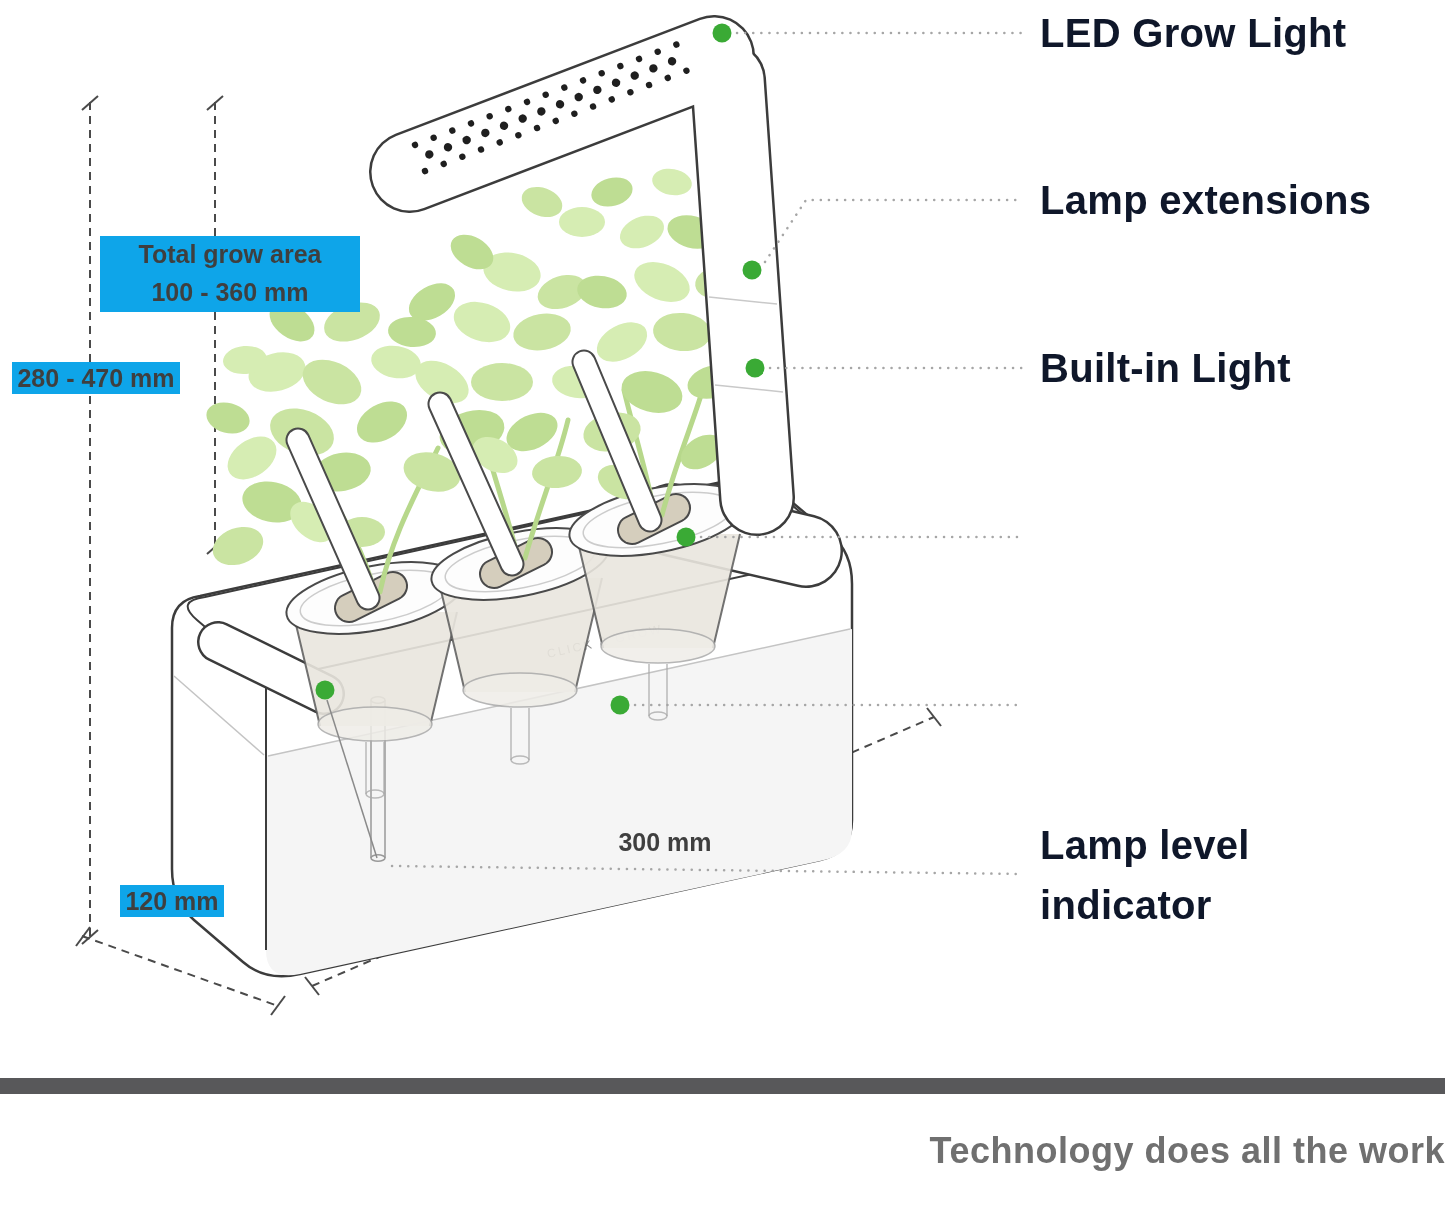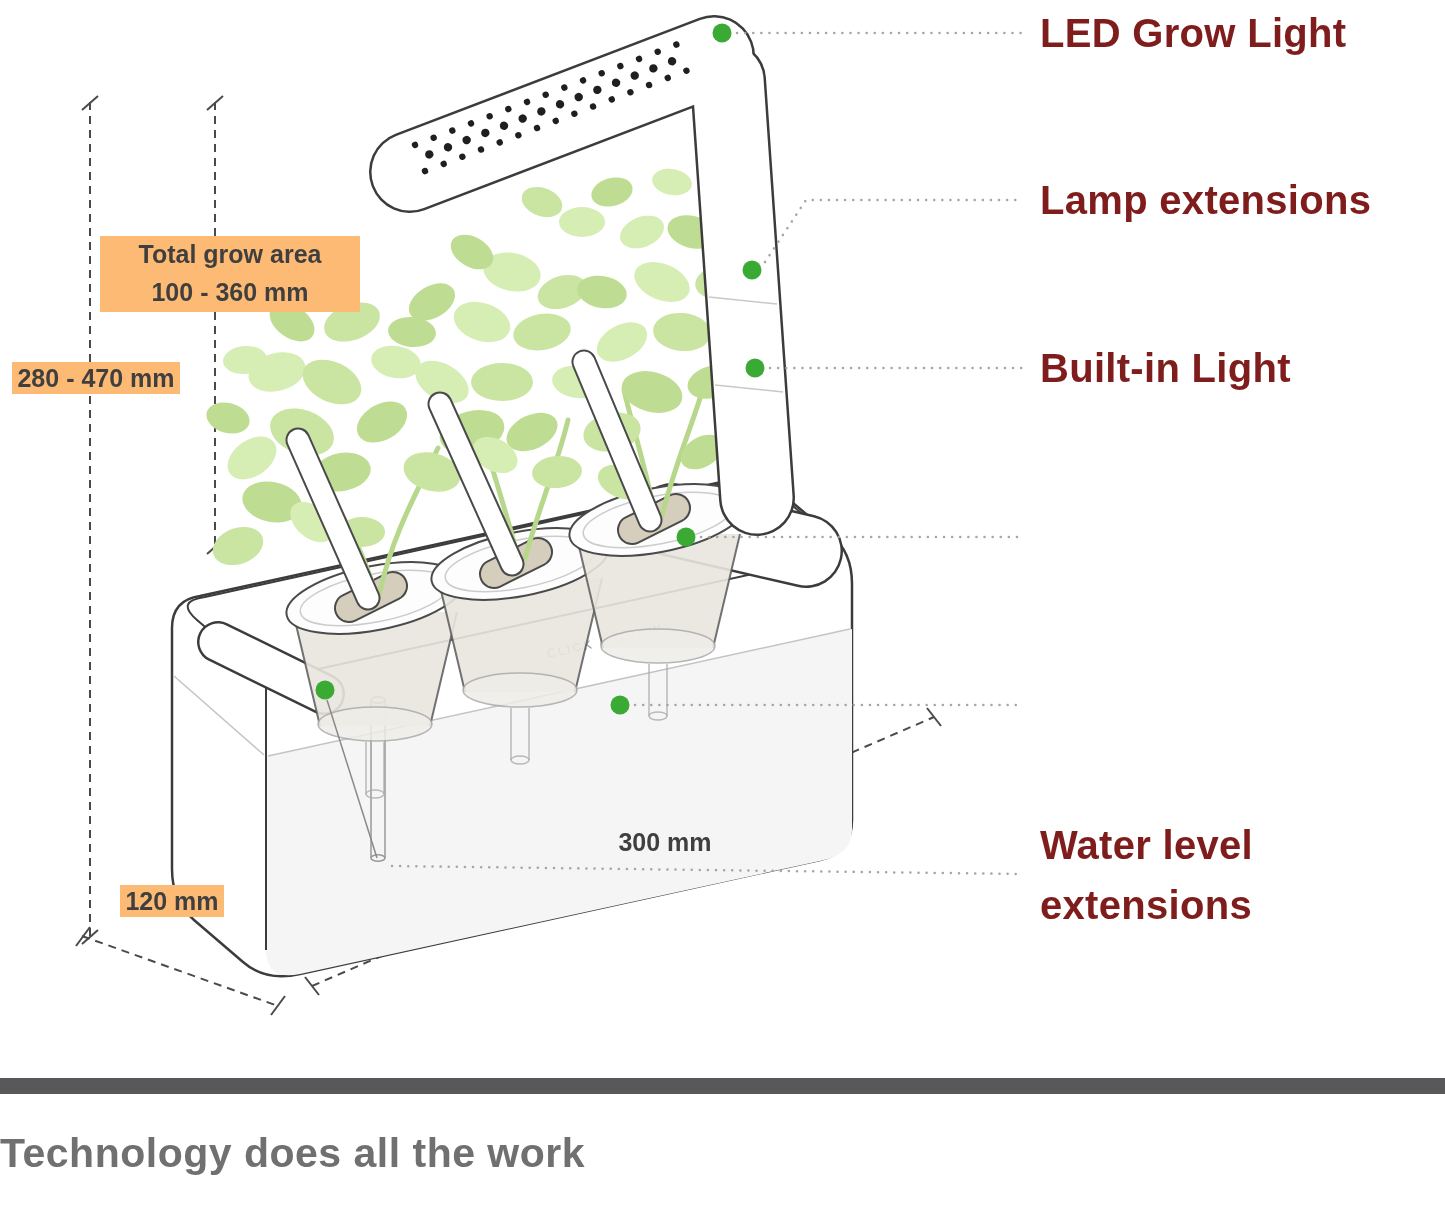--- a/index.html
+++ b/index.html
@@ -1,29 +1,29 @@
 <!DOCTYPE html>
 <html><head>
 <meta charset="utf-8">
 <style>
   html,body{margin:0;padding:0;background:#fff}
   .canvas{position:relative;width:1445px;height:1227px;background:#fff;overflow:hidden;
           font-family:"Liberation Sans",sans-serif;}
   .canvas svg{position:absolute;left:0;top:0}
   .feat{position:absolute;left:1040px;transform:translateY(-50%);font-size:40px;font-weight:600;
-        color:#7f1d1d;white-space:nowrap;letter-spacing:.3px}
+        color:#0f172a;white-space:nowrap;letter-spacing:.3px}
   .feat.wrap{white-space:normal;width:330px;line-height:1.5}
   .dim{position:absolute;font-weight:700;color:#3f3f3f;font-size:25px;text-align:center;line-height:1.35}
-  .bgw{background:#fdba74;padding:2px 5px}
+  .bgw{background:#0ea5e9;padding:2px 5px}
   .dim-grow{left:100px;top:236px;width:260px}
   .dim-height{left:12px;top:362px;width:168px}
   .dim-length{left:595px;top:826px;width:140px}
   .dim-depth{left:100px;top:885px;width:144px}
   .bar{position:absolute;left:0;top:1078px;width:100%;height:16px;background:#58585a}
-  .headline{position:absolute;left:0;top:1130px;width:100%;text-align:left;font-size:41px;
+  .headline{position:absolute;left:0;top:1130px;width:100%;text-align:right;font-size:36px;
             font-weight:600;color:#707070;letter-spacing:.5px}
 </style>
 </head>
 <body>
 
 <div class="canvas">
 
 <svg width="1445" height="1227" viewBox="0 0 1445 1227">
 
   <g stroke="#4a4a4a" stroke-width="2" fill="none">
@@ -255,21 +255,21 @@
     <circle cx="755" cy="368" r="9.5"></circle>
     <circle cx="686" cy="537" r="9.5"></circle>
     <circle cx="620" cy="705" r="9.5"></circle>
     <circle cx="325" cy="690" r="9.5"></circle>
   </g>
 </svg>
 
   <div class="feat" style="top:33px">LED Grow Light</div>
   <div class="feat" style="top:200px">Lamp extensions</div>
   <div class="feat" style="top:368px">Built-in Light</div>
-  <div class="feat wrap" style="top:875px">Water level extensions</div>
+  <div class="feat wrap" style="top:875px">Lamp level indicator</div>
 
   <div class="dim dim-grow">
     <div class="bgw">Total grow area</div>
     <div class="bgw">100 - 360 mm</div>
   </div>
   <div class="dim dim-height"><span class="bgw">280 - 470 mm</span></div>
   <div class="dim dim-length"><span>300 mm</span></div>
   <div class="dim dim-depth"><span class="bgw">120 mm</span></div>
 
   <div class="bar"></div>

